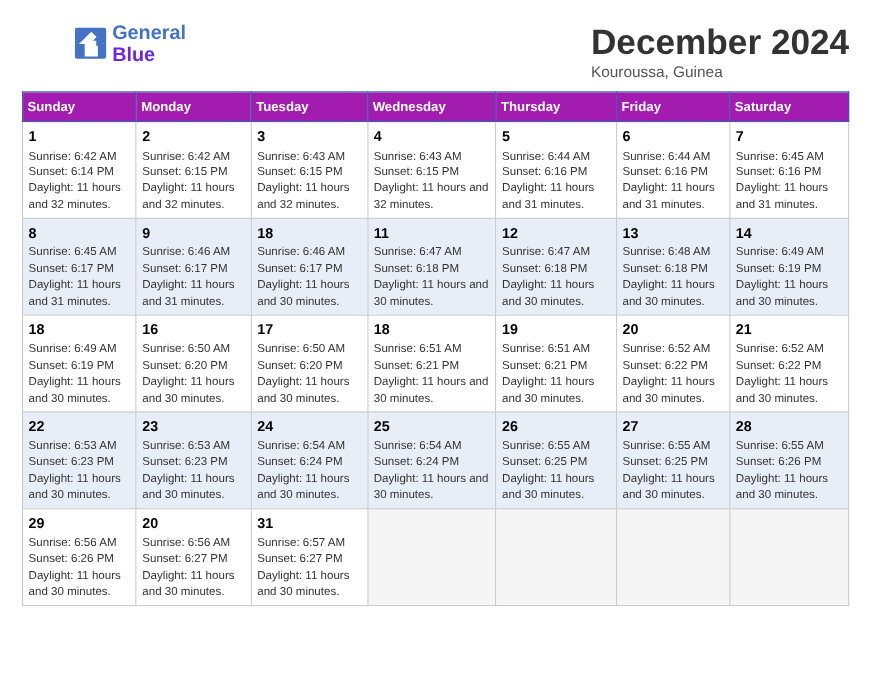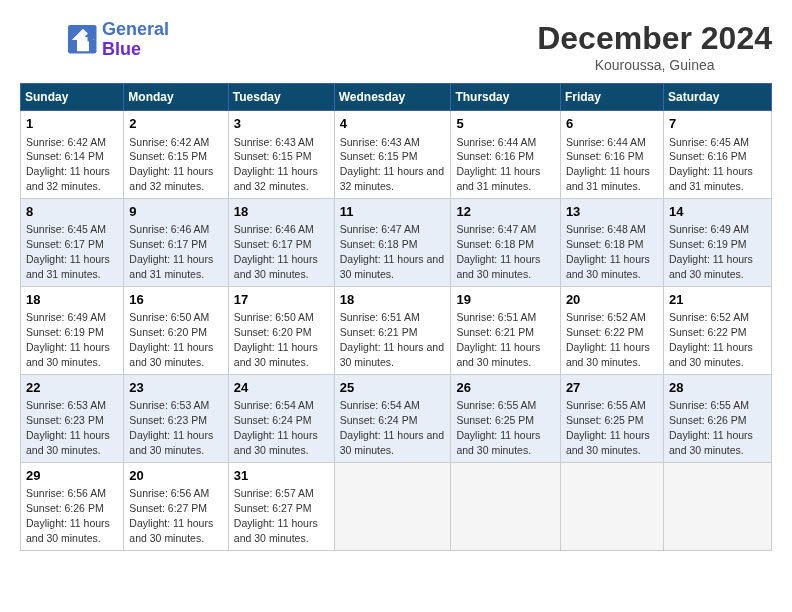--- a/index.html
+++ b/index.html
@@ -29,38 +29,38 @@
     }
     .logo-text span {
       color: #4472C4;
     }
     .logo-icon {
       width: 30px;
       height: 30px;
       margin-right: 4px;
     }
     .title-section {
-      text-align: center;
+      text-align: left;
     }
     .main-title {
       font-size: 32px;
       font-weight: bold;
       color: #333;
     }
     .subtitle {
       font-size: 14px;
       color: #555;
     }
     table {
       width: 100%;
       border-collapse: collapse;
       font-size: 11px;
     }
     thead tr {
-      background-color: #0c4a6e;
+      background-color: #a21caf;
       color: white;
     }
     thead th {
       padding: 6px 4px;
       text-align: left;
       font-weight: bold;
       font-size: 12px;
       border: 1px solid #3a62a8;
     }
     tbody tr {

